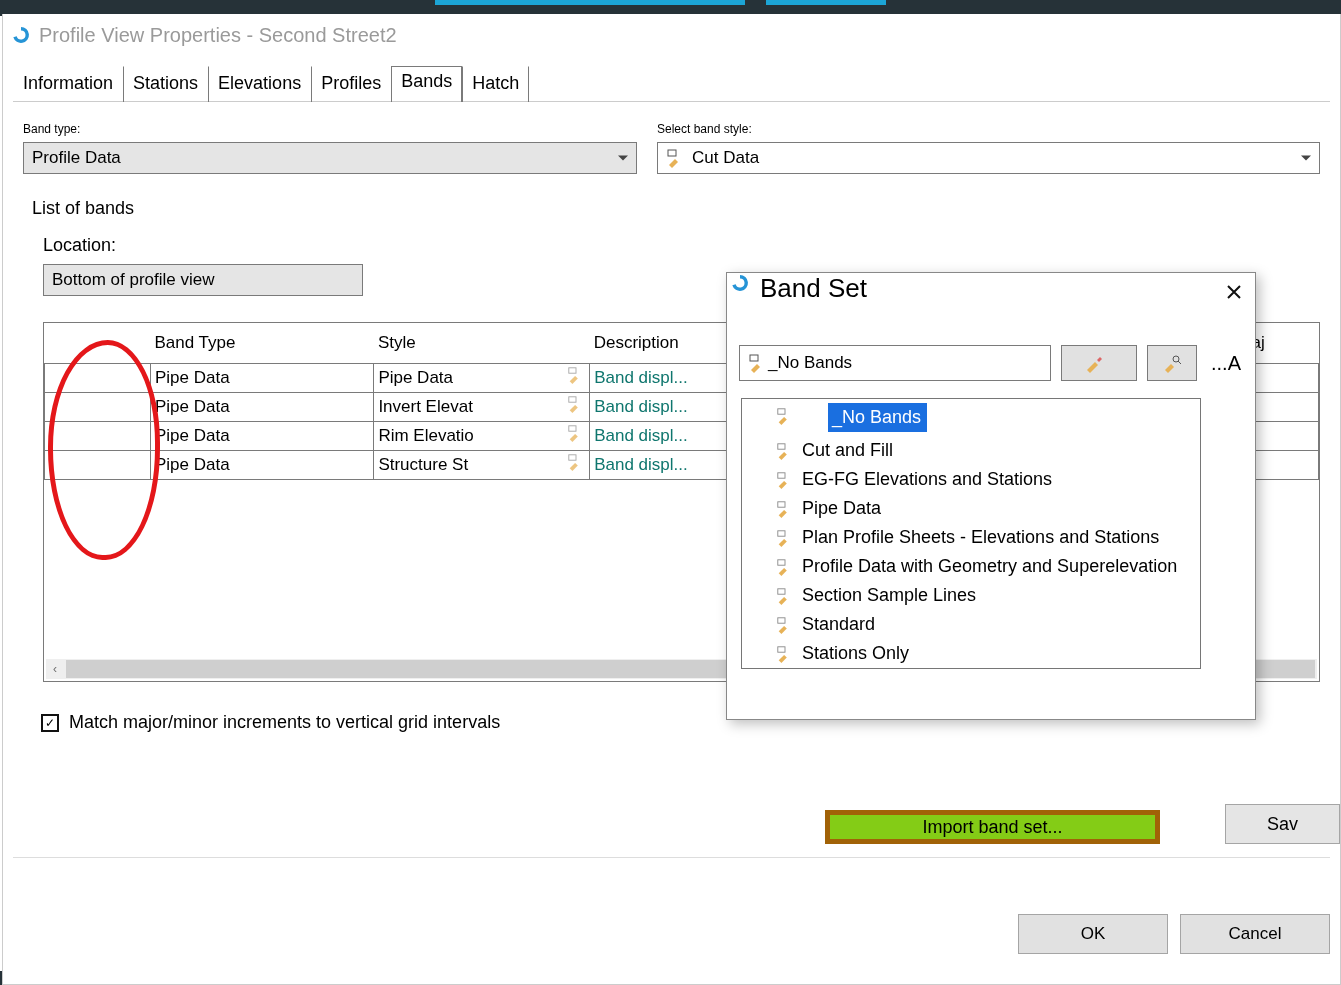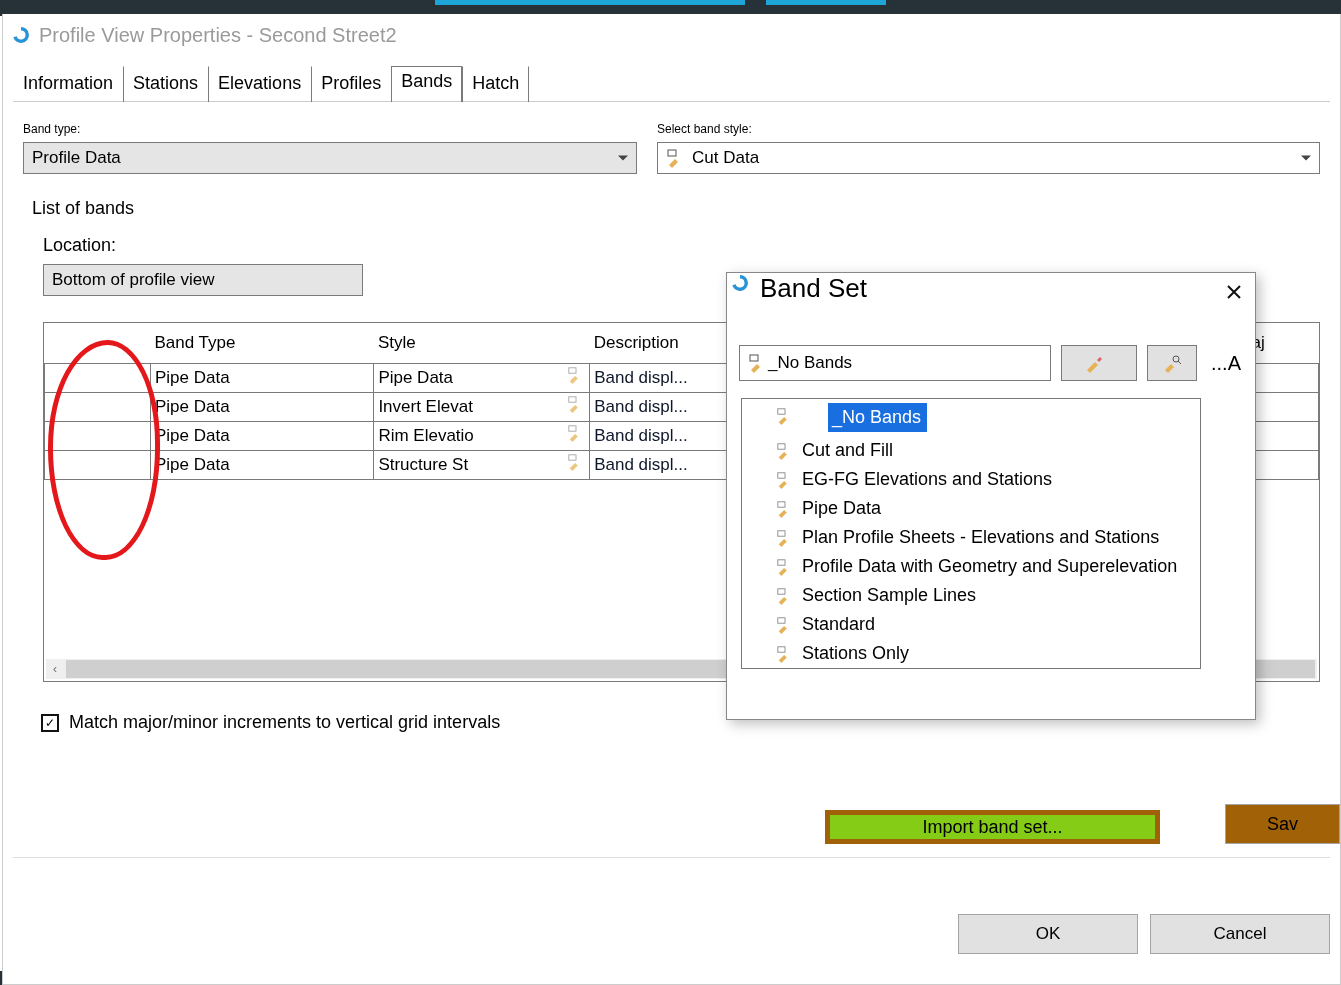--- a/index.html
+++ b/index.html
@@ -109,21 +109,21 @@
 .b-table { width: 100%; border-collapse: collapse; }
 .b-table th, .b-table td {
   text-align: left;
   font-size: 17px;
   font-weight: 400;
   padding: 4px 4px;
   white-space: nowrap;
 }
 .b-table th { border: none; background: #fff; height: 40px; }
 .b-table td { border: 1px solid #7a7a7a; }
-.b-table td.desc { color: #0f172a; }
+.b-table td.desc { color: #0f766e; }
 .b-table td.check { text-align: center; }
 .checkbox {
   width: 18px; height: 18px; border: 1px solid #7a7a7a; display: inline-flex;
   align-items: center; justify-content: center; background: #fff;
 }
 .checkmark { color: #1d8f1d; font-size: 13px; font-weight: bold; }
 .brush-icon {
   display: inline-block; position: relative; width: 20px; height: 20px;
 }
 .style-cell { position: relative; }
@@ -146,34 +146,34 @@
 .match-label { font-size: 18px; }
 .import-btn {
   position: absolute; right: 180px; bottom: 140px;
   width: 335px; height: 34px;
   background: #84cc16; border: 5px solid #a16207;
   font-size: 18px;
 }
 .save-btn {
   position: absolute; right: 0; bottom: 140px;
   width: 115px; height: 40px;
-  background: #a16207; border: 1px solid #a5a5a5;
+  background: #e5e5e5; border: 1px solid #a5a5a5;
   font-size: 18px;
   text-align: center;
 }
 .bottom-line {
   position: absolute; left: 10px; right: 10px; bottom: 126px;
   border-top: 1px solid #ddd;
 }
 .footer-btns {
   position: absolute; right: 10px; bottom: 30px;
   display: flex; gap: 12px;
 }
 .footer-btns button {
-  width: 180px; height: 40px; background: #e1e1e1; border: 1px solid #a5a5a5;
+  width: 150px; height: 40px; background: #e1e1e1; border: 1px solid #a5a5a5;
   font-size: 17px;
 }
 
 .popup {
   position: absolute;
   top: 272px; left: 726px; width: 530px; height: 448px;
   background: #fff; border: 1px solid #888;
   box-shadow: 4px 4px 12px rgba(0,0,0,0.25);
   z-index: 10;
 }

